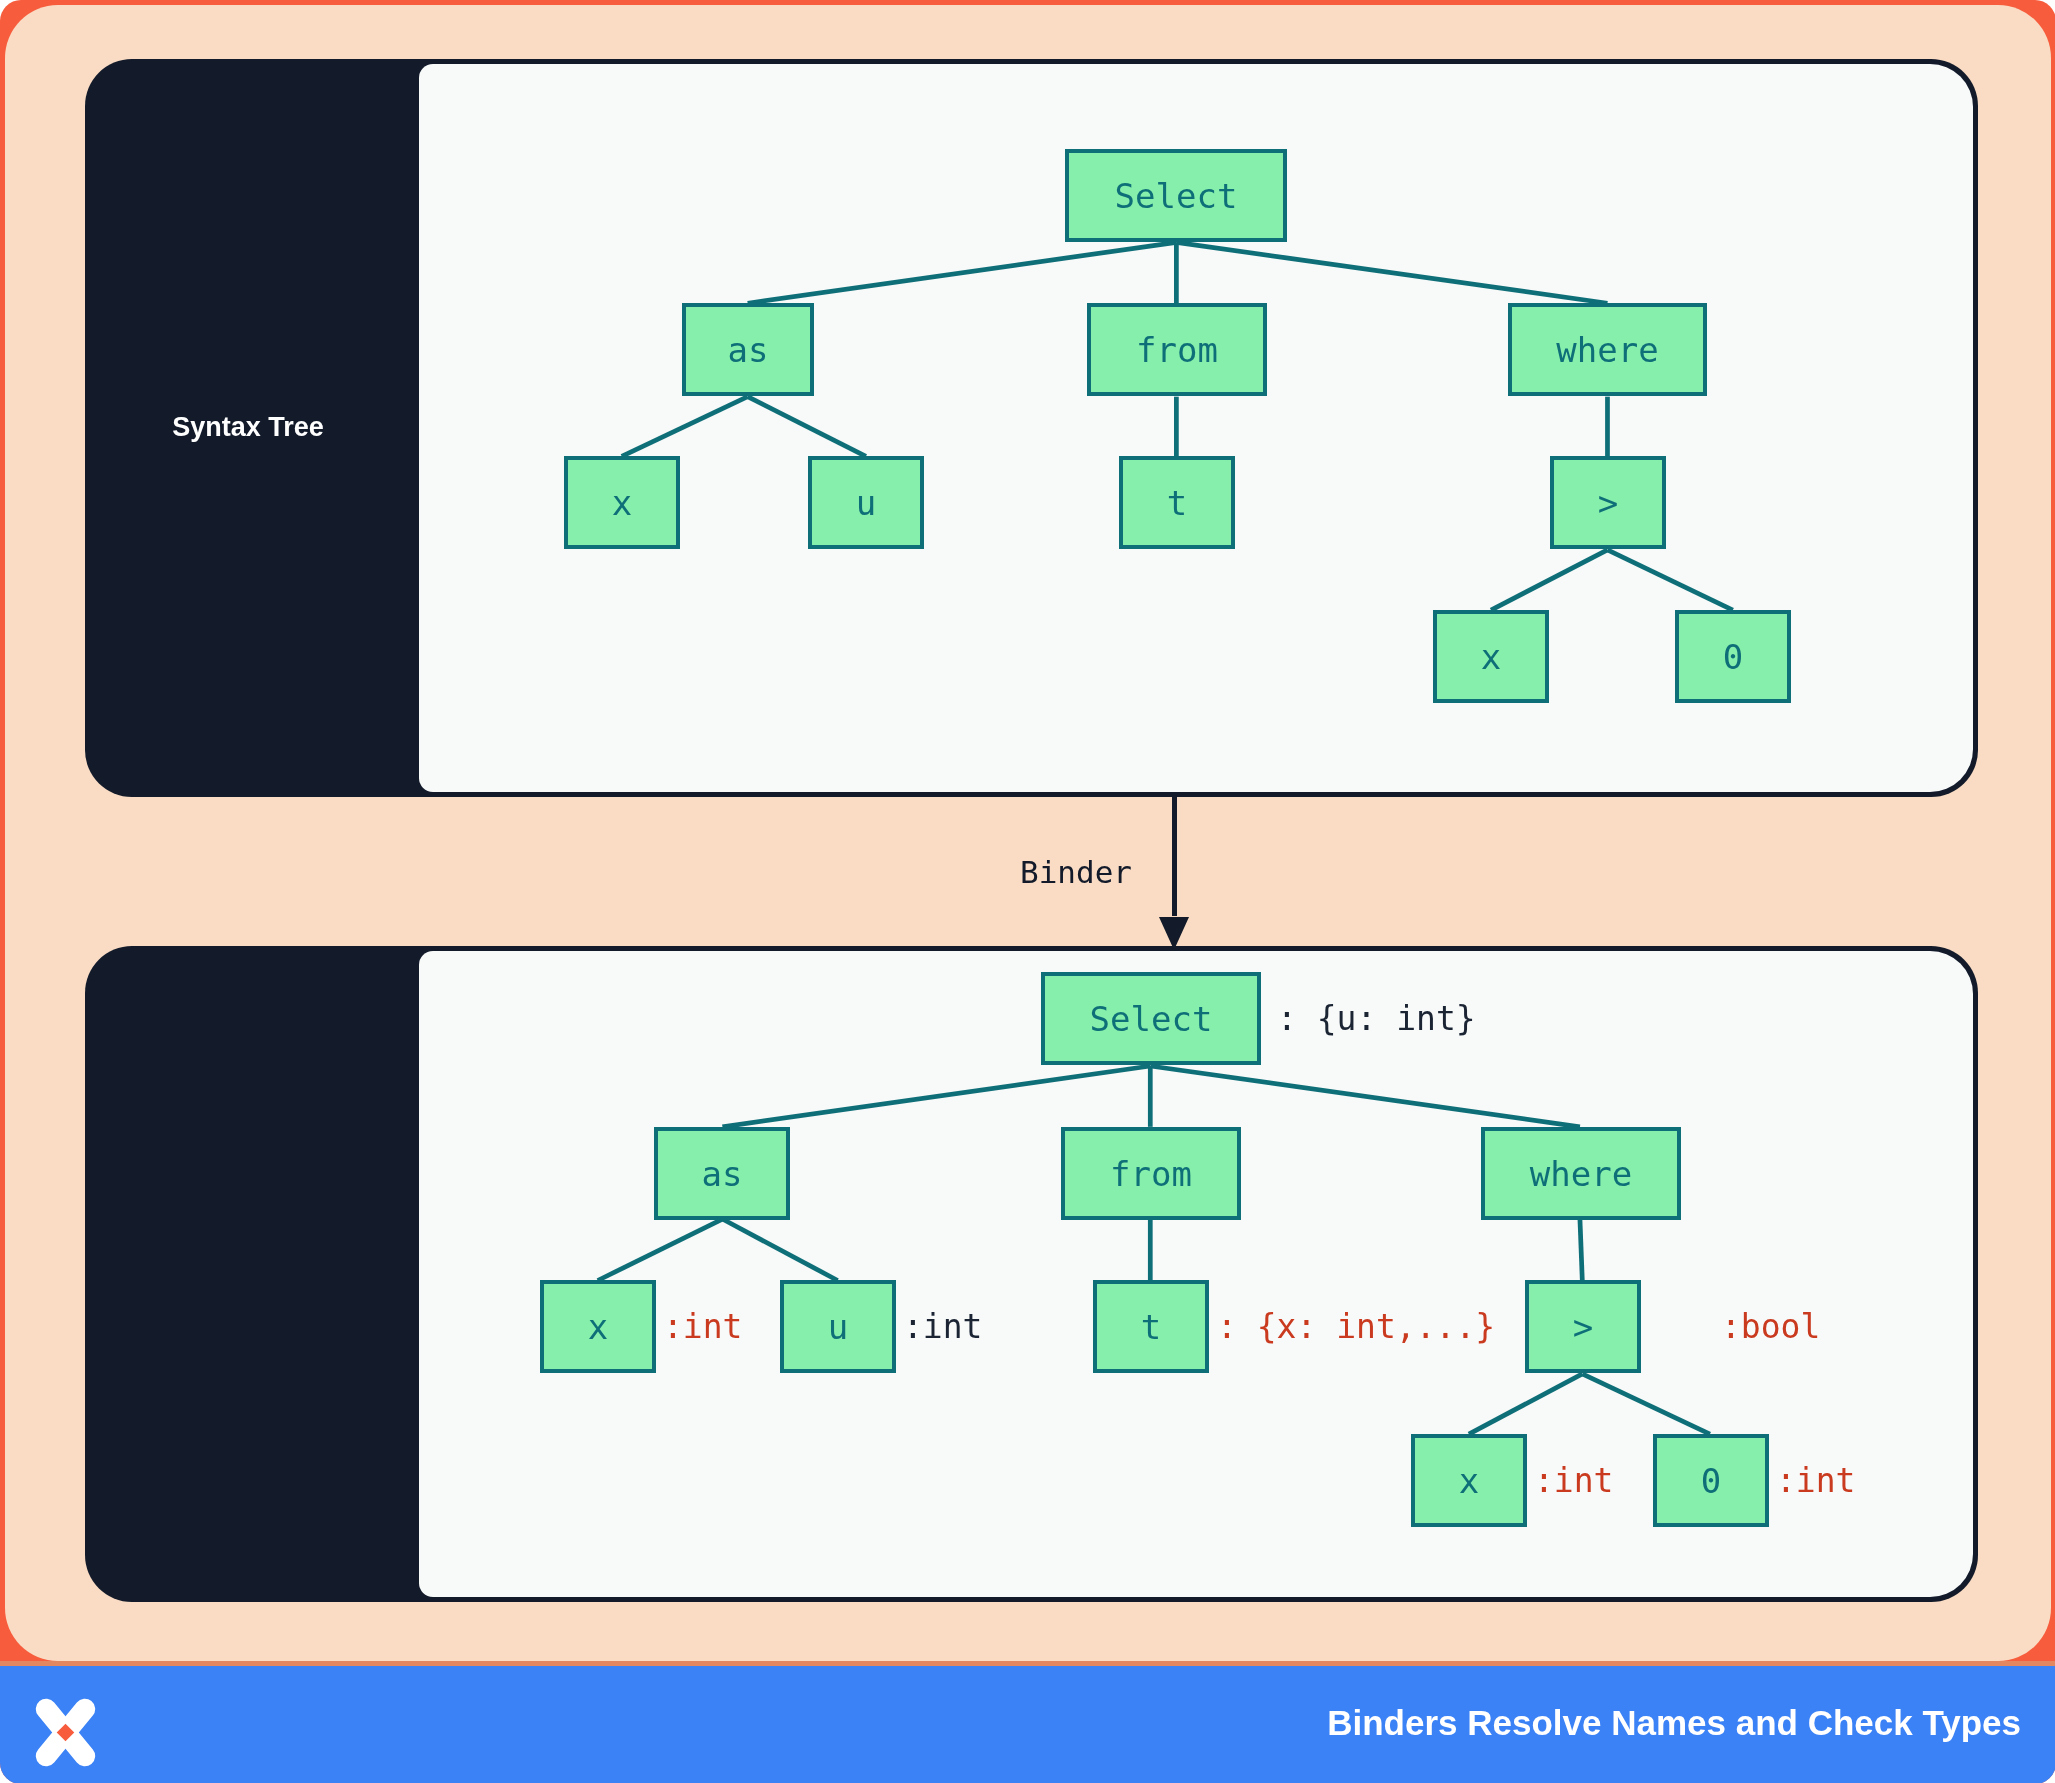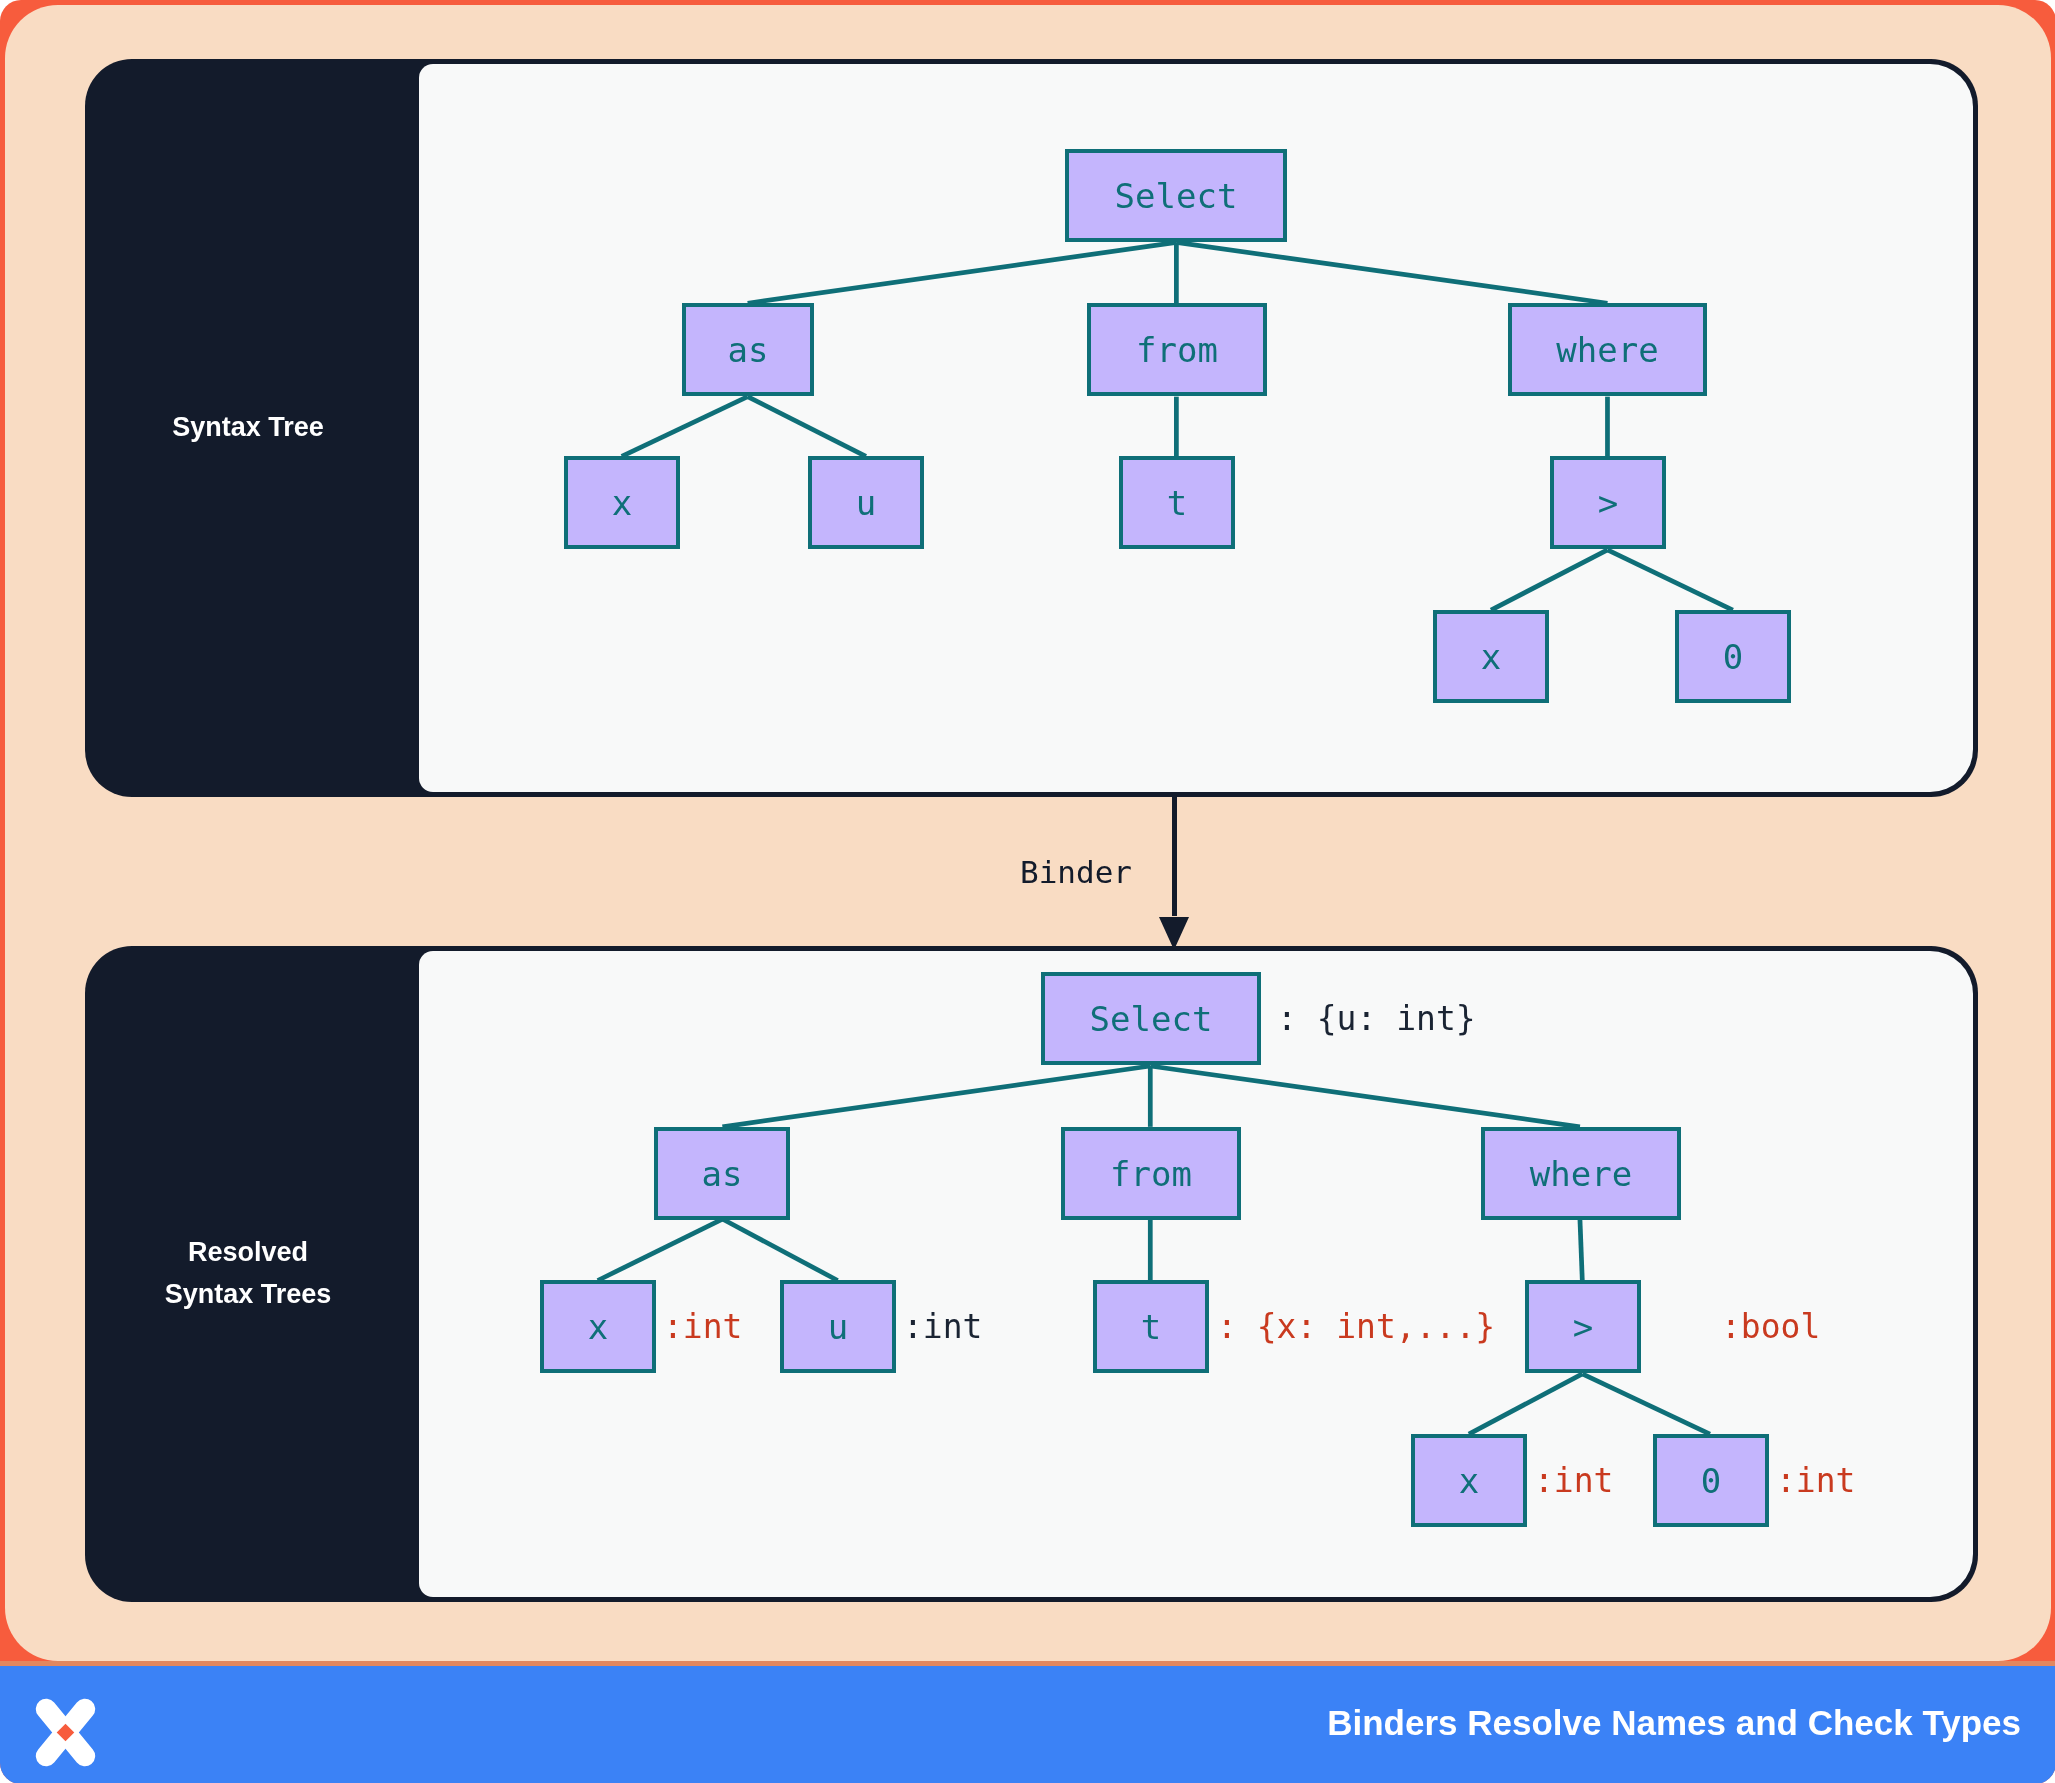--- a/index.html
+++ b/index.html
@@ -26,21 +26,21 @@
     position:absolute; left:0; top:0; width:326px; height:100%;
     display:flex; align-items:center; justify-content:center;
     color:#FFFFFF; font-weight:bold; font-size:27px; line-height:1.55;
     text-align:center; white-space:pre-line;
   }
   .tree { position:absolute; left:334px; top:5.3px; right:5.3px; bottom:5.3px; }
   .edges { position:absolute; left:-334px; top:-5.3px; }
   .edges line { stroke:#0F6F78; stroke-width:8; }
   .node {
     position:absolute; height:93px; box-sizing:border-box;
-    border:4.7px solid #0F6F78; background:#c4b5fd;
+    border:4.7px solid #0F6F78; background:#86efac;
     display:flex; align-items:center; justify-content:center;
     color:#0F6F78; font-family:"DejaVu Sans Mono", monospace; font-size:34px;
     font-feature-settings:"zero" 1;
   }
   .ann {
     position:absolute; height:93px; display:flex; align-items:center;
     font-family:"DejaVu Sans Mono", monospace; font-size:33px; font-weight:normal;
     white-space:pre;
   }
   .ann-red  { color:#C93A1F; }
@@ -97,22 +97,20 @@
       <div class="node" style="left:1256px; top:546px; width:116px;">0</div>
     </div>
   </div>
 
   <div class="binder-label">Binder</div>
   <div class="binder-shaft"></div>
   <div class="binder-head"></div>
 
   <div class="panel panel-bottom">
     <div class="panel-content"></div>
-    <div class="sidebar-label">Resolved
-Syntax Trees</div>
     <div class="tree">
       <svg class="edges" width="1893" height="656" viewBox="0 0 3200 1110">
         <line x1="1801" y1="203" x2="1077" y2="306"></line>
         <line x1="1801" y1="203" x2="1801" y2="306"></line>
         <line x1="1801" y1="203" x2="2528" y2="306"></line>
         <line x1="1077" y1="462" x2="866" y2="566"></line>
         <line x1="1077" y1="462" x2="1272" y2="566"></line>
         <line x1="1801" y1="462" x2="1801" y2="566"></line>
         <line x1="2528" y1="462" x2="2532" y2="566"></line>
         <line x1="2532" y1="724" x2="2340" y2="826"></line>

